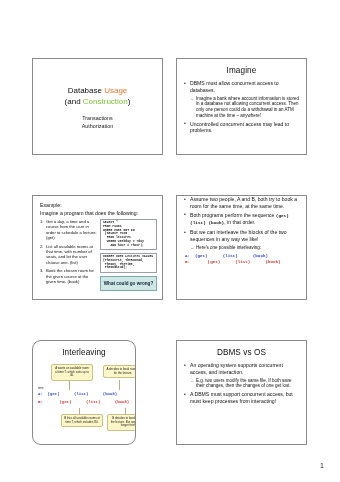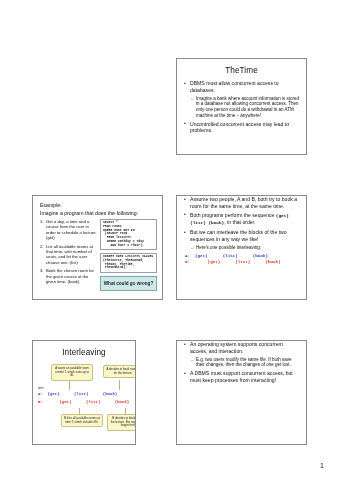--- a/index.html
+++ b/index.html
@@ -10,21 +10,21 @@
   }
   .page{position:absolute;inset:0;}
   .slide{
     position:absolute;background:#fff;border:1px solid #8a8a8a;
     box-sizing:border-box;overflow:hidden;
   }
   .s1{left:32px;top:58px;width:131px;height:97px;}
   .s2{left:176px;top:58px;width:131px;height:97px;}
   .s3{left:32px;top:195px;width:131px;height:105px;}
   .s4{left:176px;top:195px;width:131px;height:105px;}
-  .s5{left:32px;top:340px;width:104px;height:105px;}
+  .s5{left:32px;top:340px;width:104px;height:105px;border-radius:9px;}
   .s6{left:176px;top:340px;width:131px;height:105px;}
 
   .stitle{
     text-align:center;font-size:8.2px;color:#111;
     margin:7px 4px 5px 4px;letter-spacing:.1px;
   }
   
   .titleblock{text-align:center;margin-top:26px;}
   .t-main{font-size:8px;line-height:11px;}
   .t-orange{color:#e8792b;}
@@ -85,23 +85,31 @@
            font-size:4.2px;line-height:6px;white-space:pre;padding-left:8px;}
   .pageno{
     position:absolute;right:16px;bottom:13px;font-size:7px;color:#222;
   }
 </style>
 </head>
 <body>
 
 <div class="page">
 
+  <div class="slide s1">
+    <div class="titleblock">
+      <div class="t-main"><span>Database </span><span class="t-orange">Usage</span></div>
+      <div class="t-main"><span>(and </span><span class="t-green">Construction</span><span>)</span></div>
+      <div class="t-sub">Transactions</div>
+      <div class="t-sub" style="margin-top:0">Authorization</div>
+    </div>
+  </div>
 
   <div class="slide s2">
-    <div class="stitle">TheTime</div>
+    <div class="stitle">Imagine</div>
     <ul class="b1">
       <li>DBMS must allow concurrent access to databases.</li>
       <ul class="b2">
         <li>Imagine a bank where account information is stored in a database not allowing concurrent access. Then only one person could do a withdrawal in an ATM machine at the time – anywhere!</li>
       </ul>
       <li>Uncontrolled concurrent access may lead to problems.</li>
     </ul>
   </div>
 
   <div class="slide s3">
@@ -154,20 +162,21 @@
       <div class="seq seqA" style="left:5px;top:30px;">A:  (get)      (list)      (book)</div>
       <div class="seq seqB" style="left:5px;top:38px;">B:       (get)      (list)      (book)</div>
       <div class="leader" style="left:46px;top:46px;width:.5px;height:8px;"></div>
       <div class="leader" style="left:92px;top:46px;width:.5px;height:8px;"></div>
       <div class="callout" style="left:28px;top:52px;width:36px;">B lists all available rooms at time T, which includes R0.</div>
       <div class="callout" style="left:74px;top:52px;width:36px;">B decides to book R0 for the lecture. But now it is no longer free!</div>
     </div>
   </div>
 
   <div class="slide s6">
+    <div class="stitle">DBMS vs OS</div>
     <ul class="b1">
       <li>An operating system supports concurrent access, and interaction.</li>
       <ul class="b2">
         <li>E.g. two users modify the same file. If both save their changes, then the changes of one get lost.</li>
       </ul>
       <li>A DBMS must support concurrent access, but must keep processes from interacting!</li>
     </ul>
   </div>
 
   <div class="pageno">1</div>

